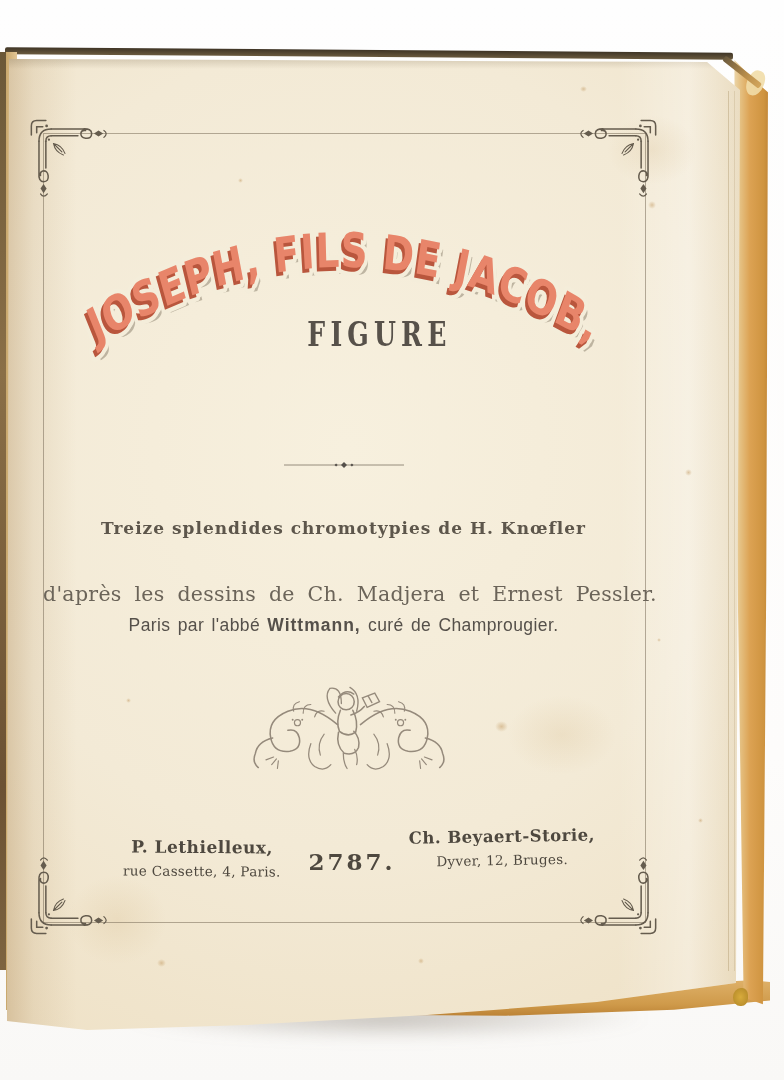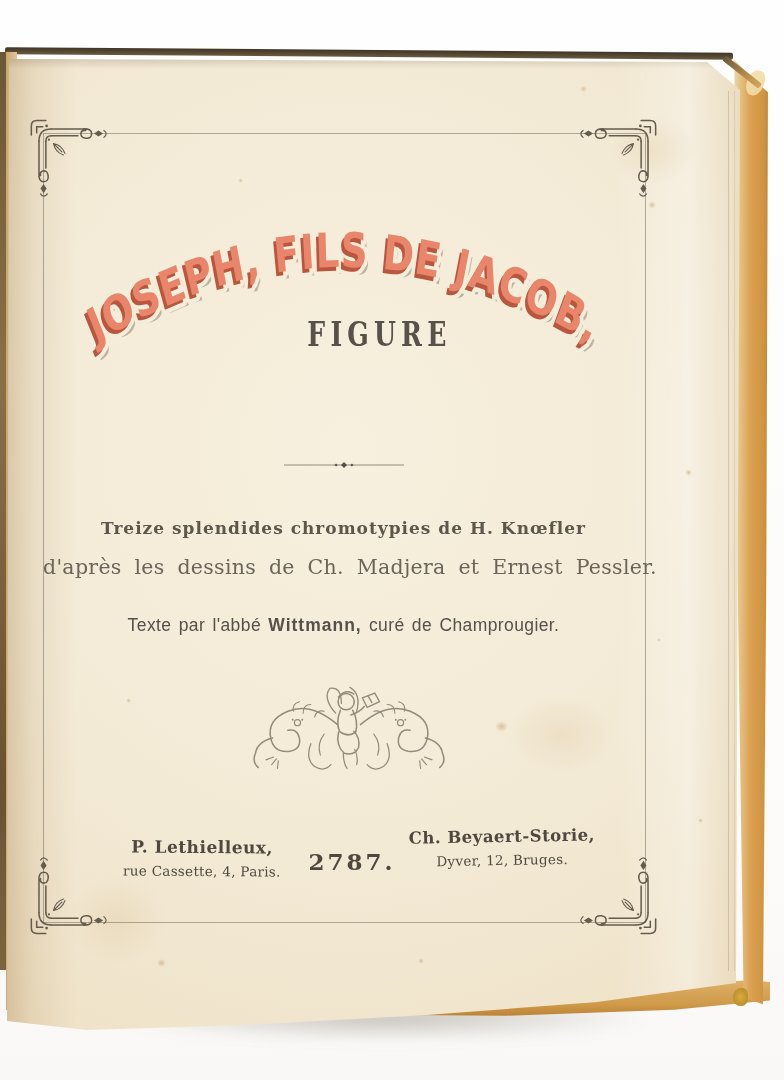--- a/index.html
+++ b/index.html
@@ -43,21 +43,21 @@
   .t-main{fill:#e8856a;}
 
   .h-center{position:absolute;left:36px;width:601px;text-align:center;color:#57514a;white-space:nowrap;}
   .squeeze{display:inline-block;transform-origin:50% 50%;}
   .figure-line{top:262px;font-size:34px;line-height:34px;font-weight:bold;padding-left:36px;}
   .figure-line .squeeze{transform:scaleX(.74);letter-spacing:7px;}
   .dieu-line{top:333px;font-size:47px;line-height:47px;font-weight:bold;}
   .dieu-line .squeeze{transform:scaleX(.70);letter-spacing:4px;}
 
   .credit1{top:463px;font-size:17px;font-weight:bold;letter-spacing:1px;color:#5d564b;}
-  .credit2{top:500px;font-size:20.5px;letter-spacing:.3px;word-spacing:6px;color:#6b6459;}
+  .credit2{top:527px;font-size:20.5px;letter-spacing:.3px;word-spacing:6px;color:#6b6459;}
   .credit3{top:560px;font-size:17.5px;font-family:"Liberation Sans",sans-serif;color:#55504a;letter-spacing:.4px;word-spacing:2px;}
   .credit3 .author{font-weight:bold;letter-spacing:1px;}
 
   .divider-svg{position:absolute;left:277px;top:404px;width:120px;height:12px;}
   .vignette-svg{position:absolute;left:237px;top:628px;width:210px;height:108px;color:#8d8274;}
 
   .imprint{position:absolute;text-align:center;color:#4e483f;}
   .imprint .name{font-size:17px;font-weight:bold;letter-spacing:.5px;}
   .imprint .addr{font-size:13.5px;margin-top:6px;letter-spacing:.3px;}
   .imp-left{left:100px;top:782px;width:190px;transform:rotate(.4deg);}
@@ -145,21 +145,21 @@
     <svg class="divider-svg" viewBox="0 0 120 12">
       <path d="M0 6 H120" stroke="#8a8173" stroke-width="0.9"></path>
       <path d="M50.5 6 l1.6 -1.6 1.6 1.6 -1.6 1.6 z" fill="#55504a"></path>
       <path d="M57 6 l3 -3 3 3 -3 3 z" fill="#55504a"></path>
       <path d="M66.3 6 l1.6 -1.6 1.6 1.6 -1.6 1.6 z" fill="#55504a"></path>
     </svg>
 
     <div class="h-center credit1">Treize splendides chromotypies de H. Knœfler</div>
     <div class="h-center credit2">d'après les dessins de Ch. Madjera et Ernest Pessler.</div>
     <div class="h-center credit3">
-      <span>Texte par l'abbé</span>
+      <span>Paris par l'abbé</span>
       <span class="author">Wittmann,</span>
       <span>curé de Champrougier.</span>
     </div>
 
     <svg class="vignette-svg" viewBox="0 0 220 110">
       <g fill="none" stroke="currentColor" stroke-width="1.6" stroke-linecap="round" opacity=".92">
         <g id="flo">
           <path d="M98 42 Q70 18 46 28 Q24 37 28 56 Q31 72 48 70 Q60 68 58 56 Q56 46 46 48"></path>
           <path d="M30 56 Q14 60 12 72 q-4 9 3 15"></path>
           <path d="M52 28 q-2 -8 6 -10 M62 30 q0 -9 8 -9 M74 34 q2 -8 10 -6" stroke-width="1.2"></path>

